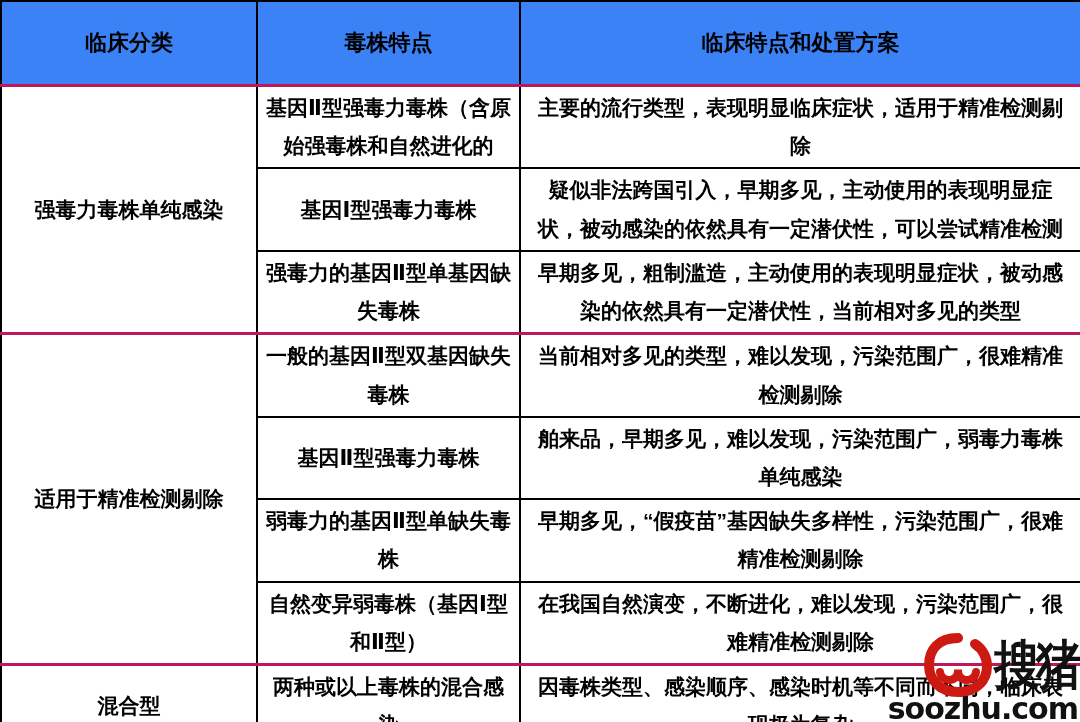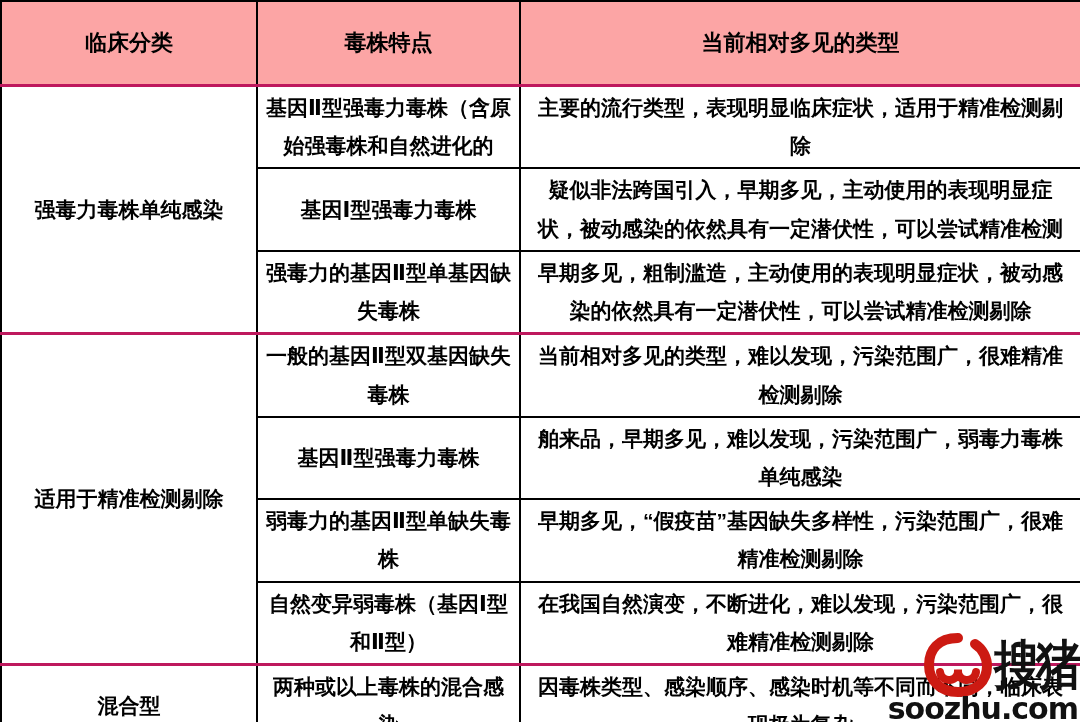--- a/index.html
+++ b/index.html
@@ -28,21 +28,21 @@
     border: 2px solid #000000;
     text-align: center;
     vertical-align: middle;
     font-weight: bold;
     color: #000000;
     padding: 2px 8px;
     line-height: 1.82;
     word-break: break-all;
   }
   .strain-table thead th {
-    background: #fca5a5;
+    background: #3b82f6;
     font-size: 22px;
     height: 78px;
   }
   .strain-table td { font-size: 21px; }
   tr.group-start td { border-top: 3px solid #be185d; }
   thead tr th { border-bottom: 3px solid #000000; }
   tr.r-tall   { height: 80px; }
   tr.r-std    { height: 78px; }
   tr.r-short  { height: 75px; }
   
@@ -90,36 +90,36 @@
   <table class="strain-table">
     <colgroup>
         <col class="c1">
         <col class="c2">
         <col class="c3">
       </colgroup>
     <thead>
       <tr>
         <th>临床分类</th>
         <th>毒株特点</th>
-        <th>当前相对多见的类型</th>
+        <th>临床特点和处置方案</th>
       </tr>
     </thead>
     <tbody>
       <tr class="r-tall group-start">
         <td rowspan="3">强毒力毒株单纯感染</td>
         <td>基因Ⅱ型强毒力毒株（含原始强毒株和自然进化的</td>
         <td>主要的流行类型，表现明显临床症状，适用于精准检测剔除</td>
       </tr>
       <tr class="r-std">
         <td>基因Ⅰ型强毒力毒株</td>
         <td>疑似非法跨国引入，早期多见，主动使用的表现明显症状，被动感染的依然具有一定潜伏性，可以尝试精准检测</td>
       </tr>
       <tr class="r-short">
         <td>强毒力的基因Ⅱ型单基因缺失毒株</td>
-        <td>早期多见，粗制滥造，主动使用的表现明显症状，被动感染的依然具有一定潜伏性，可以尝试精准检测剔除</td>
+        <td>早期多见，粗制滥造，主动使用的表现明显症状，被动感染的依然具有一定潜伏性，当前相对多见的类型</td>
       </tr>
 
       <tr class="r-tall group-start">
         <td rowspan="4">适用于精准检测剔除</td>
         <td>一般的基因Ⅱ型双基因缺失毒株</td>
         <td>当前相对多见的类型，难以发现，污染范围广，很难精准检测剔除</td>
       </tr>
       <tr class="r-std">
         <td>基因Ⅱ型强毒力毒株</td>
         <td>舶来品，早期多见，难以发现，污染范围广，弱毒力毒株单纯感染</td>

